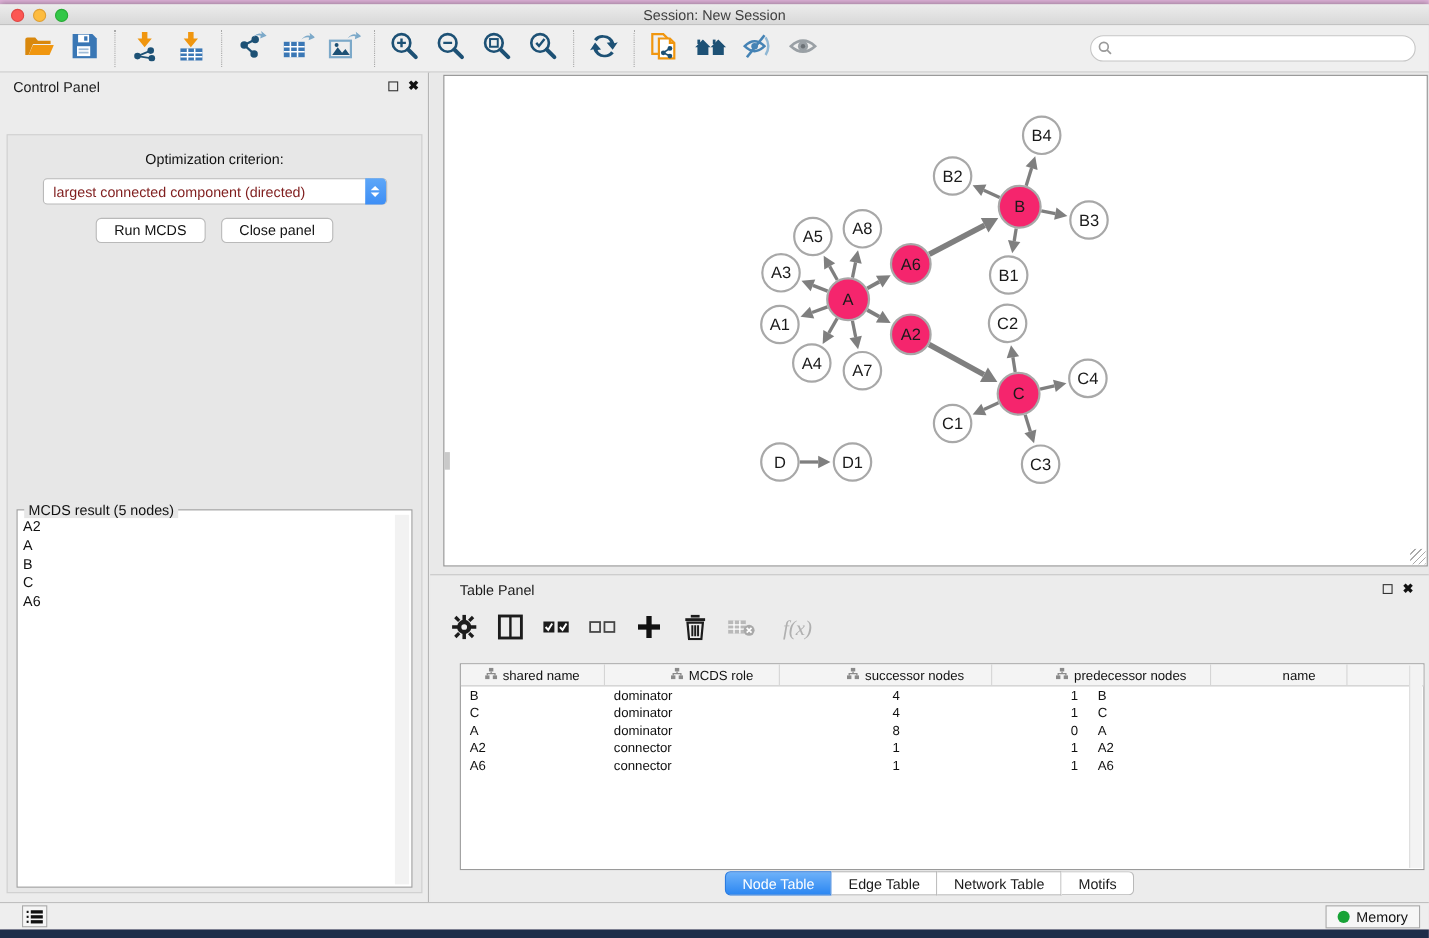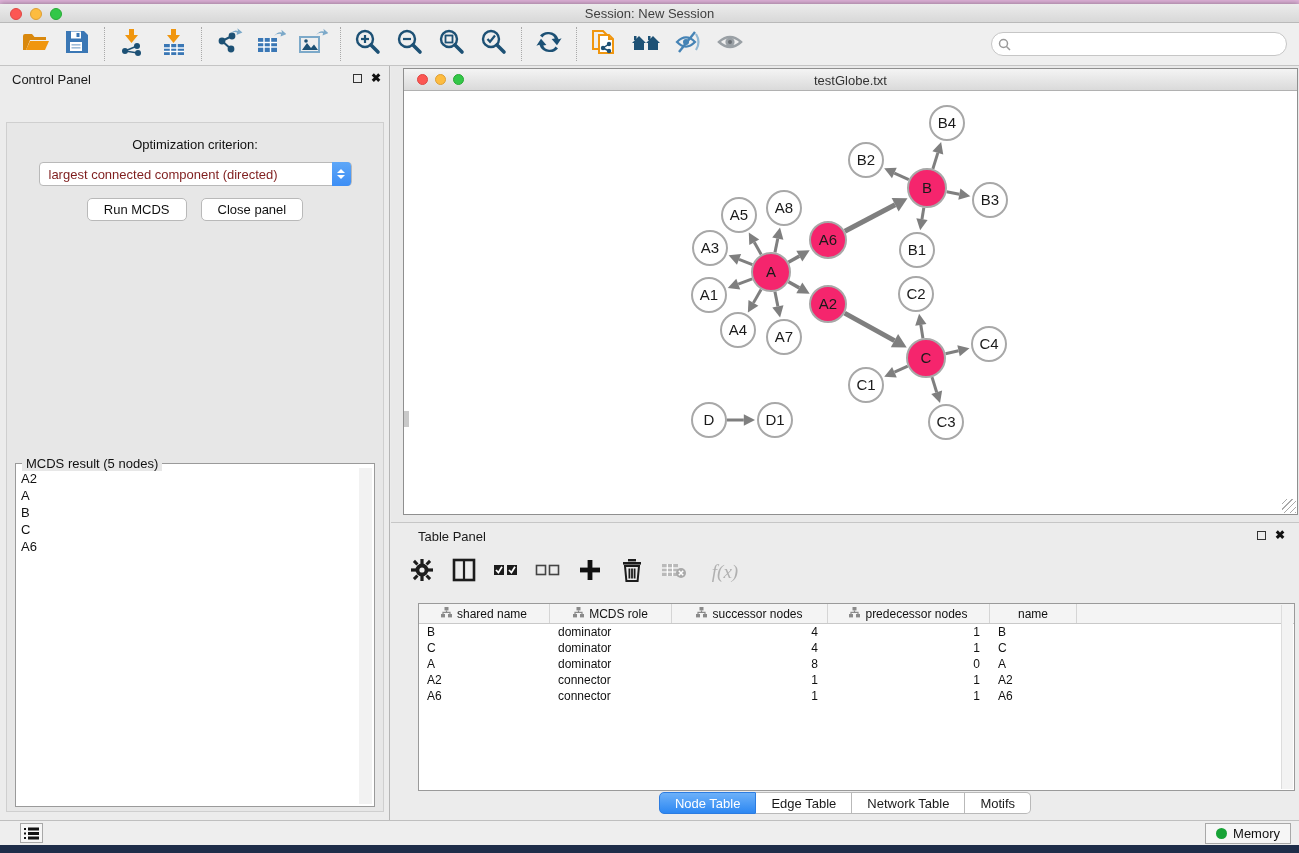--- a/index.html
+++ b/index.html
@@ -68,21 +68,21 @@
   #graph-canvas { position:absolute; left:0; top:22px; right:0; bottom:0; overflow:hidden; }
   #vthumb { position:absolute; left:0; top:342px; width:5px; height:16px; background:#c9c9c9; }
   #resize-grip { position:absolute; right:1px; bottom:1px; width:14px; height:14px;
     background:repeating-linear-gradient(135deg, transparent 0 3px, #aaa 3px 4px); }
 
   
   #table-panel { position:absolute; left:0; top:456px; width:908px; height:300px; background:#ececec; border-top:1px solid #c6c6c6; }
   #tp-toolbar { display:flex; align-items:center; gap:16px; padding:10px 0 8px 18px; margin-top:26px; }
   #tp-toolbar .tb-btn { width:26px; height:26px; }
   #node-table { position:absolute; left:27px; top:80px; width:877px; height:188px; background:#fff; border:1px solid #9a9a9a; }
-  .thead { display:flex; height:20px; background:#f4f4f4; border-bottom:1px solid #c9c9c9; }
+  .thead { display:flex; height:20px; background:#f4f4f4; border-bottom:1px solid #c9c9c9;gap:37px; }
   .th { display:flex; align-items:center; justify-content:center; gap:5px; font-size:12px; color:#111; border-right:1px solid #d5d5d5; height:100%; }
   .trow { display:flex; height:16px; font-size:12px; color:#111; }
   .td { padding:1px 10px 0 8px; white-space:nowrap; overflow:hidden; }
   .td.right { text-align:right; }
   #table-scroll { position:absolute; right:1px; top:1px; width:12px; bottom:1px; background:#f3f3f3; border-left:1px solid #ddd; }
   #tp-tabs { position:absolute; left:0; right:0; bottom:8px; display:flex; justify-content:center; }
 
   
   #status-bar { position:absolute; left:0; bottom:0; width:100%; height:25px; background:#eeeeee; border-top:1px solid #bfbfbf; }
   #list-btn { position:absolute; left:20px; top:2px; width:23px; height:20px; background:#f6f6f6; border:1px solid #a8a8a8; display:flex; align-items:center; justify-content:center; }
@@ -299,28 +299,20 @@
               <div>C</div>
               <div>A6</div>
             </div>
           <div id="result-scroll"></div>
         </div>
       </div>
     </div>
 
     <div id="mdi">
       <div id="net-window">
-        <div class="inner-titlebar">
-          <div class="lights">
-            <div class="light red"></div>
-            <div class="light yellow"></div>
-            <div class="light green"></div>
-          </div>
-          <div class="title">testGlobe.txt</div>
-        </div>
         <div id="graph-canvas">
           <svg id="graph-svg" width="893" height="424">
               <line x1="357.20930486584723" y1="163.56032429229037" x2="350.2734844092783" y2="151.205894104027" stroke="#7f7f7f" stroke-width="3"></line>
               <polygon points="344.79069513415277,141.43967570770963 355.2437919859755,148.41554599079348 345.3031768325811,153.99624221726054" fill="#7f7f7f"></polygon>
               <line x1="370.9811984858021" y1="161.40025360835892" x2="373.7893303621487" y2="147.57560437096006" stroke="#7f7f7f" stroke-width="3"></line>
               <polygon points="376.0188015141979,136.59974639164108 379.37525808376637,148.71024593941365 368.203402640531,146.44096280250648" fill="#7f7f7f"></polygon>
               <line x1="348.38868096605233" y1="173.6775138227091" x2="335.0336576929584" y2="168.4230784365738" stroke="#7f7f7f" stroke-width="3"></line>
               <polygon points="324.61131903394767,164.3224861772909 337.1205662534863,163.11885251189872 332.9467491324305,173.72730436124888" fill="#7f7f7f"></polygon>
               <line x1="348.24867563180135" y1="187.95613645917047" x2="334.25206601438987" y2="193.1484271236941" stroke="#7f7f7f" stroke-width="3"></line>
               <polygon points="323.75132436819865,197.04386354082953 332.2695671235263,187.80429967875747 336.2345649052534,198.4925545686307" fill="#7f7f7f"></polygon>

